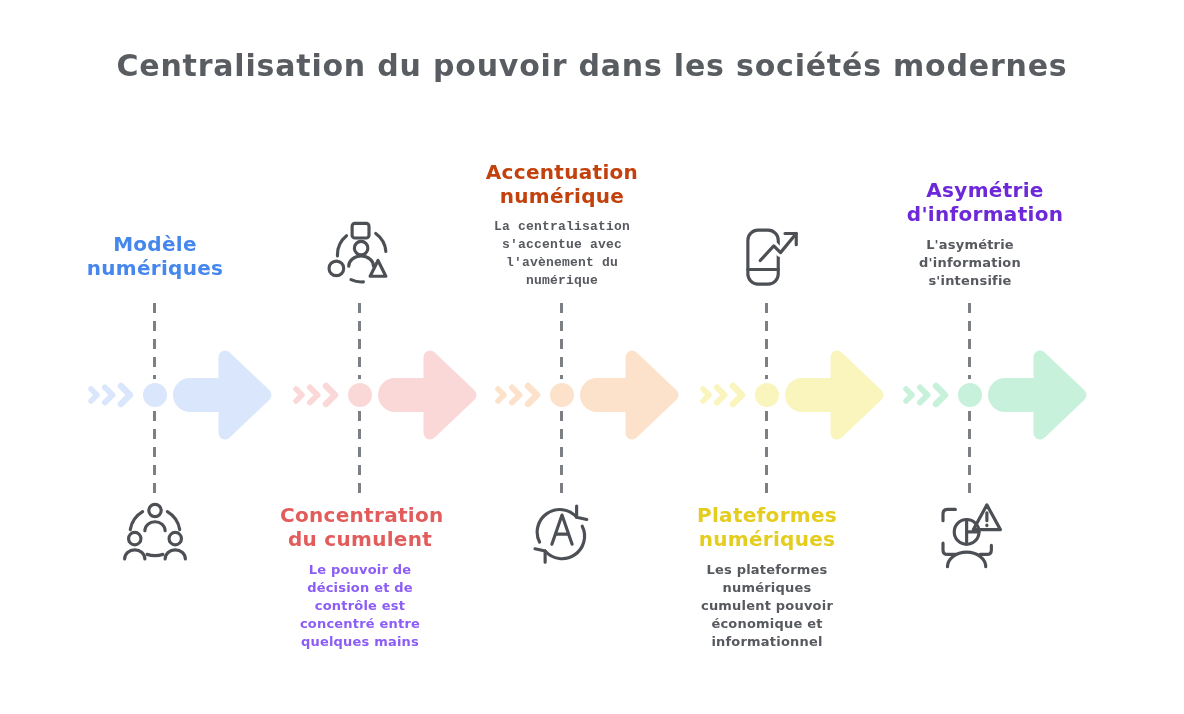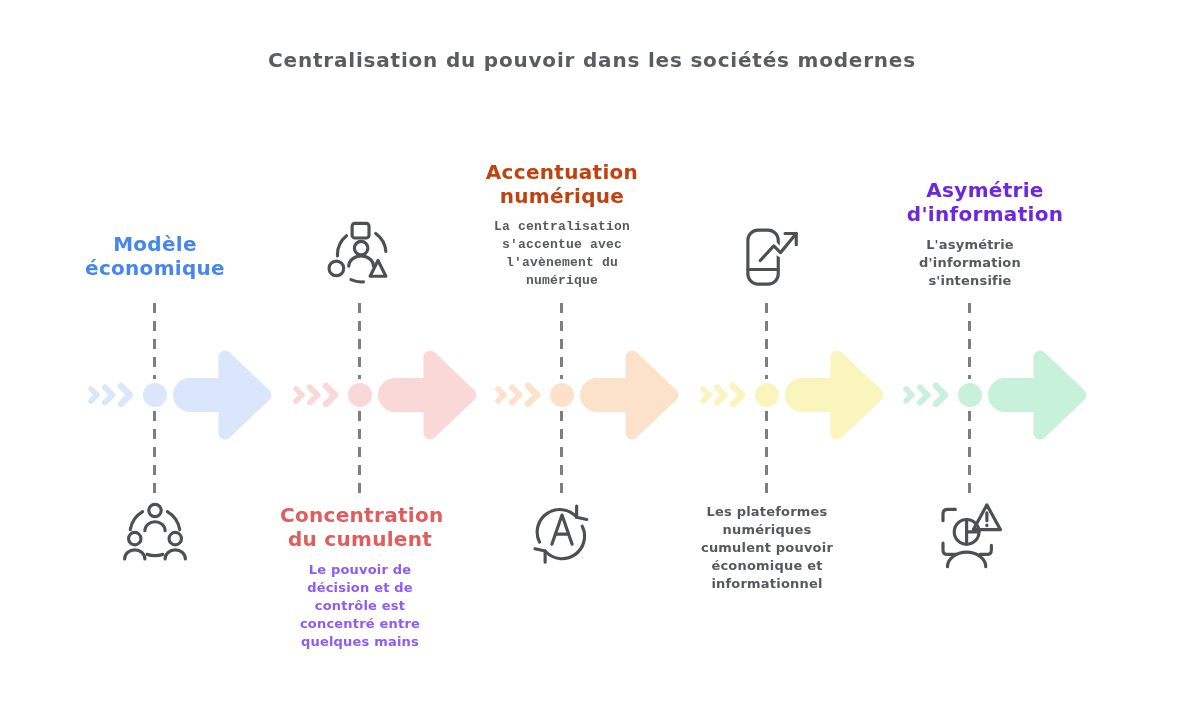--- a/index.html
+++ b/index.html
@@ -1,20 +1,20 @@
 <!DOCTYPE html>
 <html><head>
 <meta charset="utf-8">
 <style>
   html,body{margin:0;padding:0;background:#ffffff;}
   .canvas{position:relative;width:1184px;height:714px;background:#ffffff;overflow:hidden;
           font-family:"DejaVu Sans", sans-serif;}
 
   .page-title{position:absolute;top:48px;left:0;right:0;margin:0;text-align:center;
-              font-size:20px;font-weight:700;letter-spacing:0.8px;}
+              font-size:30px;font-weight:700;letter-spacing:0.8px;}
 
   
   .dash{position:absolute;top:303px;height:194px;width:3px;
         background:repeating-linear-gradient(to bottom,#7c7f83 0 10px,transparent 10px 18px);}
   .dash.s1{left:153px}.dash.s2{left:358px}.dash.s3{left:560px}.dash.s4{left:765px}.dash.s5{left:968px}
 
   
   .chev{position:absolute;top:379px;width:54px;height:32px;}
   .chev.s1{left:87px}.chev.s2{left:292px}.chev.s3{left:494px}.chev.s4{left:699px}.chev.s5{left:902px}
 
@@ -155,34 +155,35 @@
     <circle cx="29" cy="31" r="11"></circle>
       <line x1="29" y1="20" x2="29" y2="42"></line>
       <path d="M29,31 L40,31"></path>
     <path d="M12,62 A17,13 0 0 1 46,62"></path>
     <path d="M47,7 L59,29 L35,29 Z"></path>
       <line x1="47" y1="14" x2="47" y2="21"></line>
       <line x1="47" y1="25" x2="47" y2="25.4"></line>
   </svg>
 
   <div class="txt top s1">
-    <div class="stage-title" style="color: rgb(70, 135, 238);">Modèle économique</div>
+    <div class="stage-title" style="color: rgb(70, 135, 238);">Modèle numériques</div>
   </div>
 
   <div class="txt bottom s2">
     <div class="stage-title" style="color: rgb(226, 92, 92);">Concentration du cumulent</div>
     <div class="stage-desc" style="color: #8b5cf6;">Le pouvoir de décision et de contrôle est concentré entre quelques mains</div>
   </div>
 
   <div class="txt top s3">
     <div class="stage-title" style="color: #c2410c;">Accentuation numérique</div>
     <div class="stage-desc" style="color: rgb(86, 89, 94); font-family: Liberation Mono, monospace;">La centralisation s'accentue avec l'avènement du numérique</div>
   </div>
 
   <div class="txt bottom s4">
+    <div class="stage-title" style="color: rgb(228, 205, 30);">Plateformes numériques</div>
     <div class="stage-desc" style="color: rgb(86, 89, 94);">Les plateformes numériques cumulent pouvoir économique et informationnel</div>
   </div>
 
   <div class="txt top s5">
     <div class="stage-title" style="color: #6d28d9; margin-left: 40px;">Asymétrie d'information</div>
     <div class="stage-desc" style="color: rgb(86, 89, 94); text-align: center;">L'asymétrie d'information s'intensifie</div>
   </div>
 
 </div>
 

